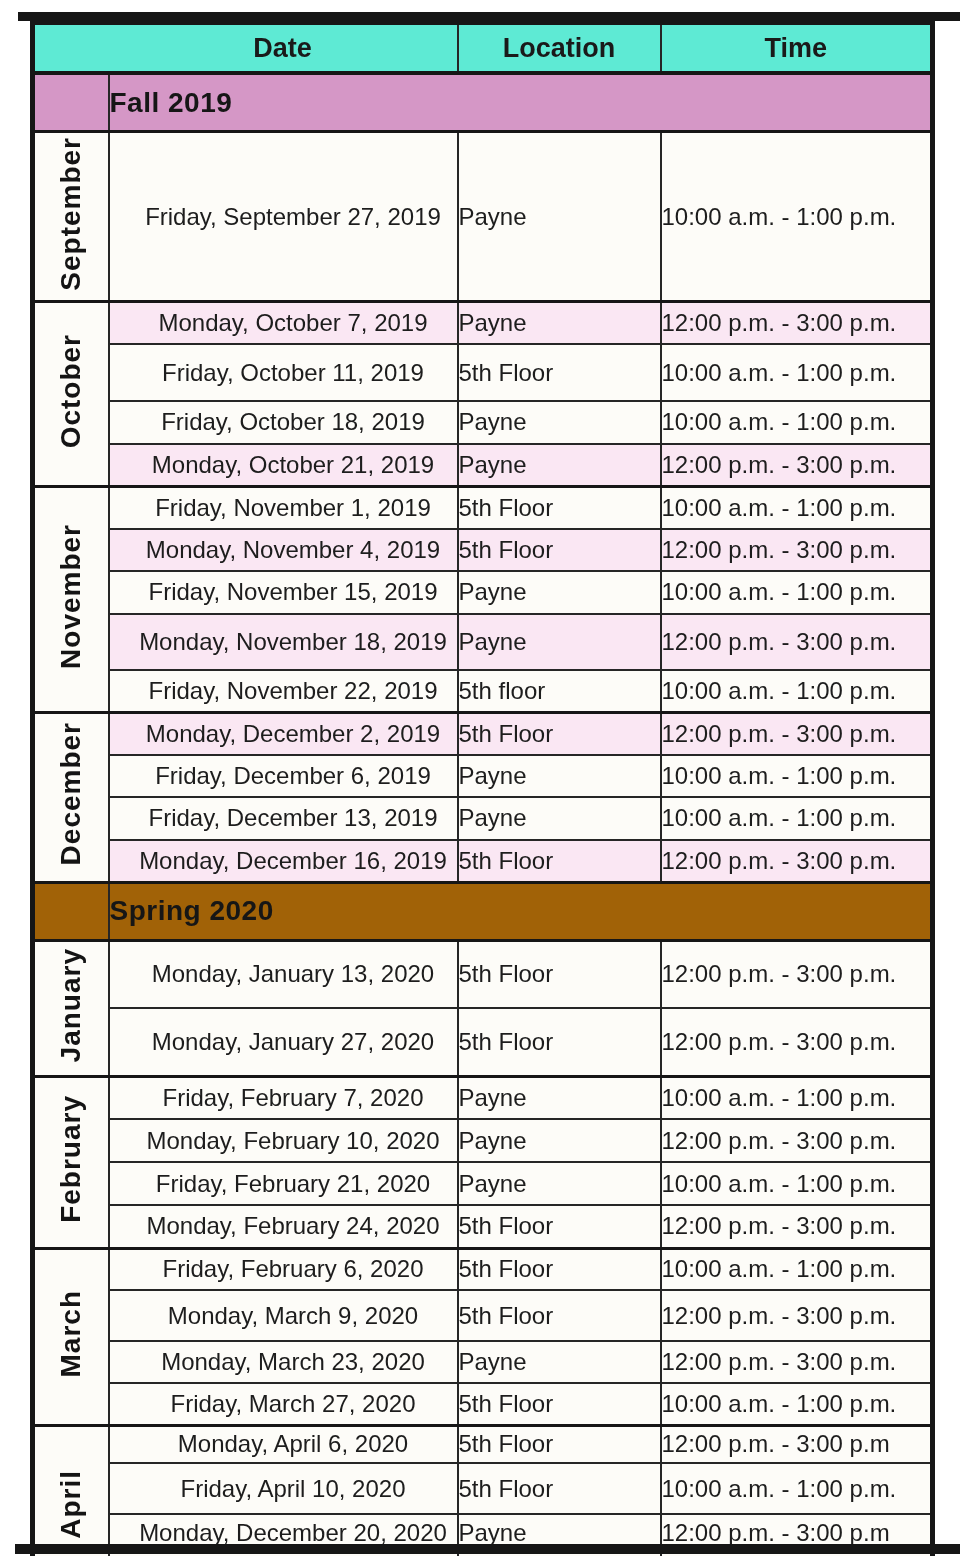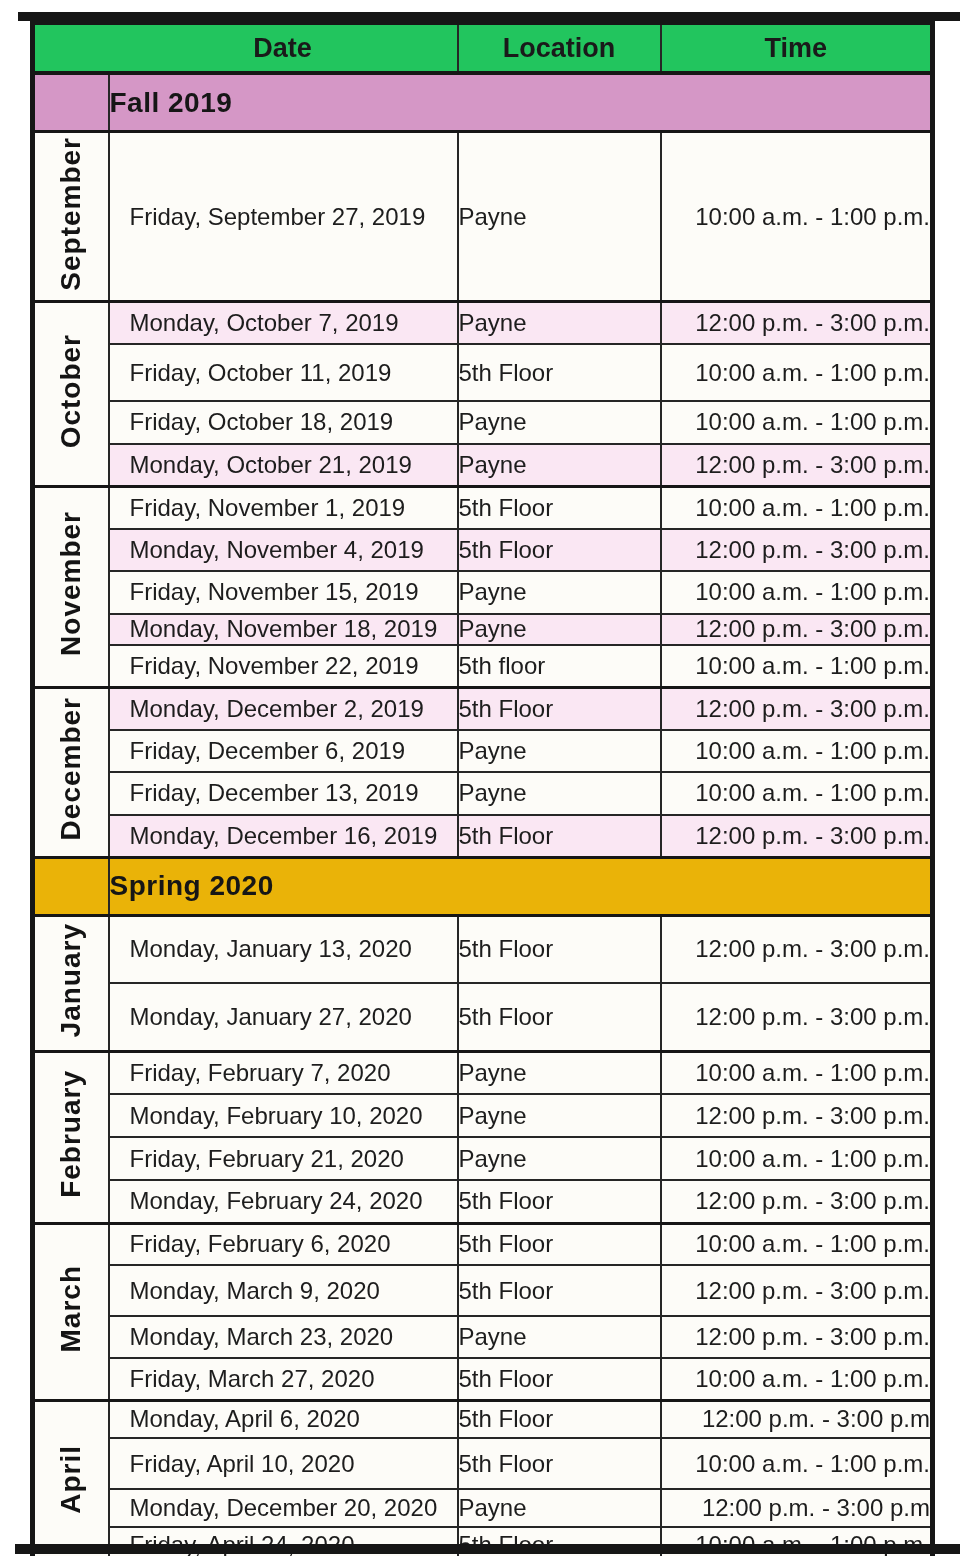--- a/index.html
+++ b/index.html
@@ -13,21 +13,21 @@
 
   table.schedule{
     position:absolute;left:30px;top:20px;width:900px;
     border-collapse:collapse;table-layout:fixed;
     border:5px solid #161616;
   }
   th,td{border:2px solid #262626;padding:0;overflow:hidden;}
 
   thead th{
     height:46px;font-size:27px;font-weight:bold;text-align:center;
-    background:#22c55e;border-bottom:4px solid #161616;color:#1a1a1a;
+    background:#5eead4;border-bottom:4px solid #161616;color:#1a1a1a;
   }
   th.h-month{border-right:none;}
   th.h-date{border-left:none;}
 
   .banner-row td{
     height:55px;border-top:3px solid #161616;border-bottom:3px solid #161616;
   }
   .banner-label{
     font-size:28px;font-weight:bold;text-align:left;color:#161616;
     letter-spacing:0.5px;
@@ -40,23 +40,23 @@
     display:inline-block;writing-mode:vertical-rl;transform:rotate(180deg);
     font-weight:bold;font-size:28px;letter-spacing:1px;color:#141414;
     line-height:1;
   }
 
   .data-row td{background:#fdfcf8;font-size:24px;vertical-align:middle;}
   .data-row.shaded td.date-cell,
   .data-row.shaded td.location-cell,
   .data-row.shaded td.time-cell{background:#fae7f3;}
 
-  .date-cell{text-align:left;padding-left:20px;}
+  .date-cell{text-align:center;padding-left:20px;}
   .location-cell{text-align:left;}
-  .time-cell{text-align:right;font-size:23px;padding-left:24px;}
+  .time-cell{text-align:left;font-size:23px;}
 </style>
 </head>
 <body>
 
 <div class="page">
   <div class="scan-strip strip-top"></div>
 
   <table class="schedule">
     <colgroup>
       <col style="width:76px">
@@ -113,21 +113,21 @@
         <tr class="data-row shaded" style="height: 42.5px;">
           <td class="date-cell">Monday, November 4, 2019</td>
           <td class="location-cell">5th Floor</td>
           <td class="time-cell">12:00 p.m. - 3:00 p.m.</td>
         </tr>
         <tr class="data-row" style="height: 42.5px;">
           <td class="date-cell">Friday, November 15, 2019</td>
           <td class="location-cell">Payne</td>
           <td class="time-cell">10:00 a.m. - 1:00 p.m.</td>
         </tr>
-        <tr class="data-row shaded" style="height: 31px;">
+        <tr class="data-row shaded" style="height: 56px;">
           <td class="date-cell">Monday, November 18, 2019</td>
           <td class="location-cell">Payne</td>
           <td class="time-cell">12:00 p.m. - 3:00 p.m.</td>
         </tr>
         <tr class="data-row" style="height: 42.5px;">
           <td class="date-cell">Friday, November 22, 2019</td>
           <td class="location-cell">5th floor</td>
           <td class="time-cell">10:00 a.m. - 1:00 p.m.</td>
         </tr>
         <tr class="data-row shaded month-first" style="height: 42.5px;">
@@ -144,21 +144,21 @@
         <tr class="data-row" style="height: 42.5px;">
           <td class="date-cell">Friday, December 13, 2019</td>
           <td class="location-cell">Payne</td>
           <td class="time-cell">10:00 a.m. - 1:00 p.m.</td>
         </tr>
         <tr class="data-row shaded" style="height: 42.5px;">
           <td class="date-cell">Monday, December 16, 2019</td>
           <td class="location-cell">5th Floor</td>
           <td class="time-cell">12:00 p.m. - 3:00 p.m.</td>
         </tr>
-        <tr class="banner-row" style="background: #eab308;">
+        <tr class="banner-row" style="background: #a16207;">
           <td class="banner-month"></td>
           <td class="banner-label" colspan="3">Spring 2020</td>
         </tr>
         <tr class="data-row month-first" style="height: 68px;">
           <td class="month-cell" rowspan="2"><span class="vlabel">January</span></td>
           <td class="date-cell">Monday, January 13, 2020</td>
           <td class="location-cell">5th Floor</td>
           <td class="time-cell">12:00 p.m. - 3:00 p.m.</td>
         </tr>
         <tr class="data-row" style="height: 68px;">

